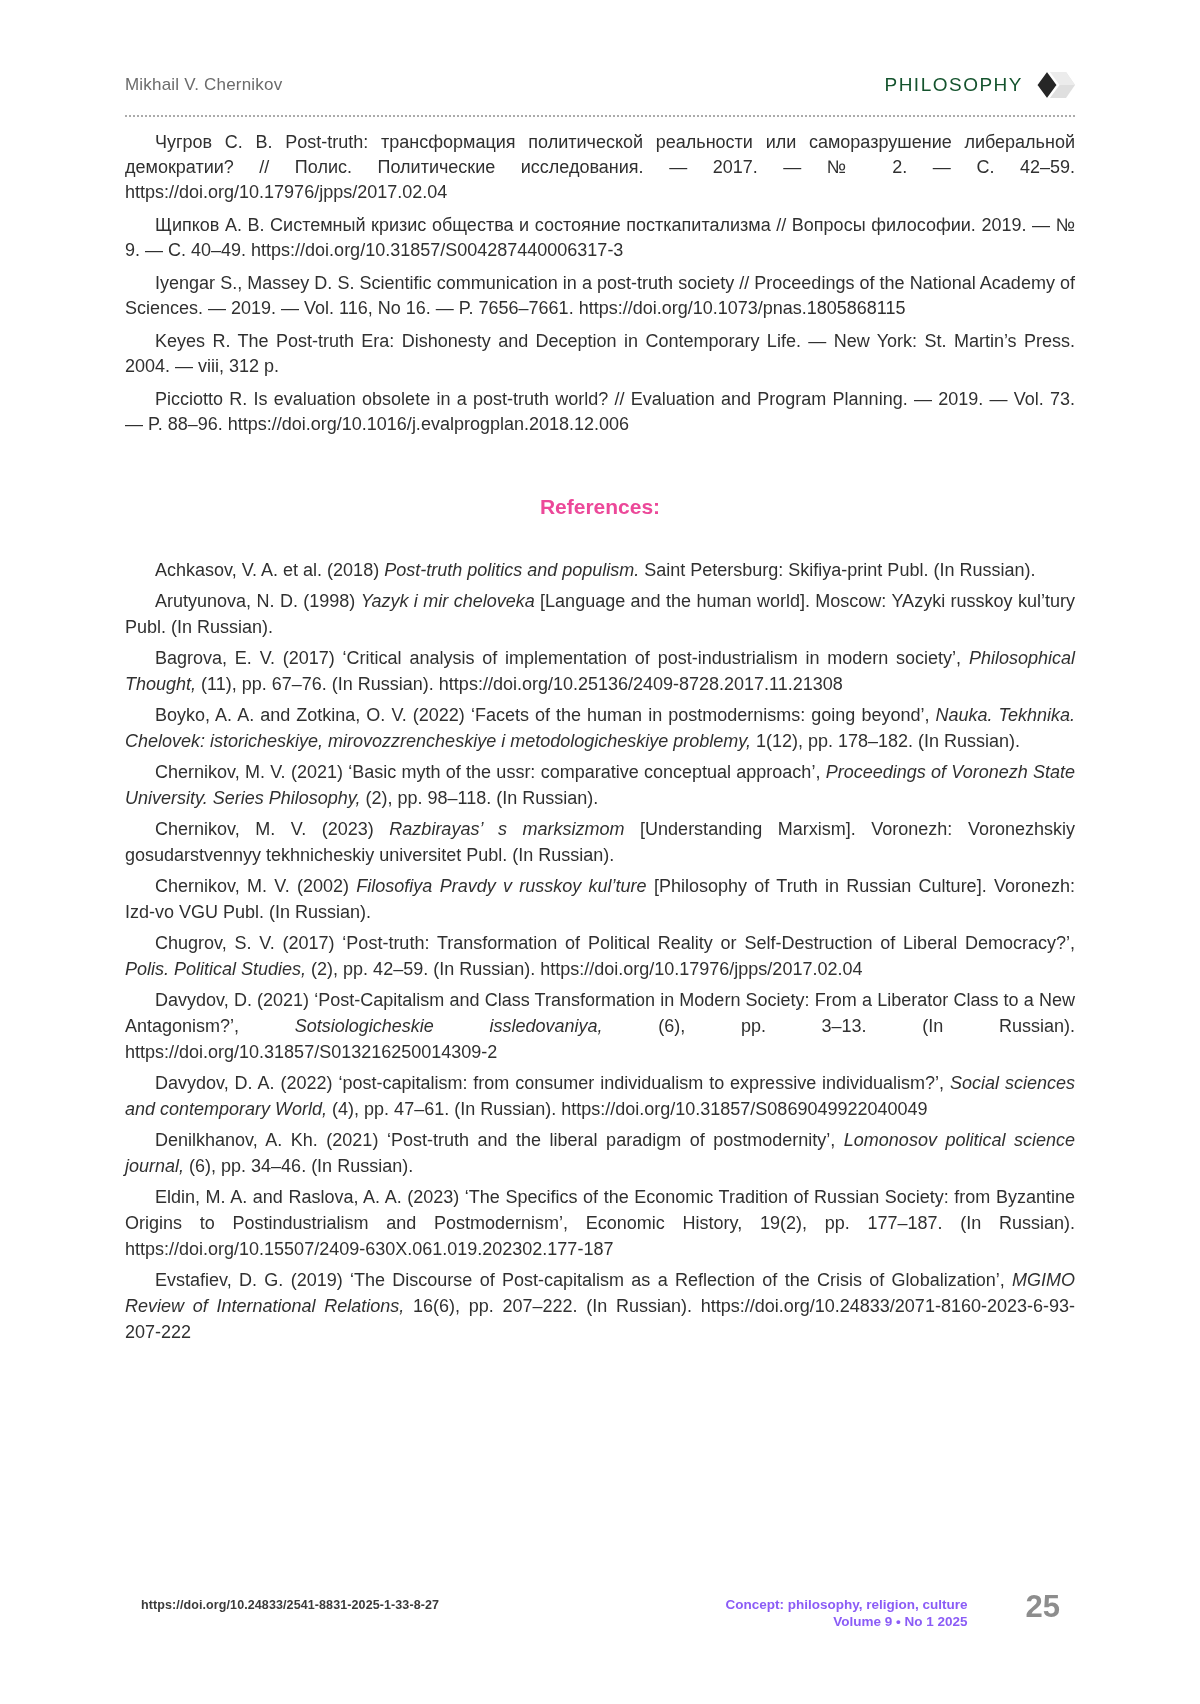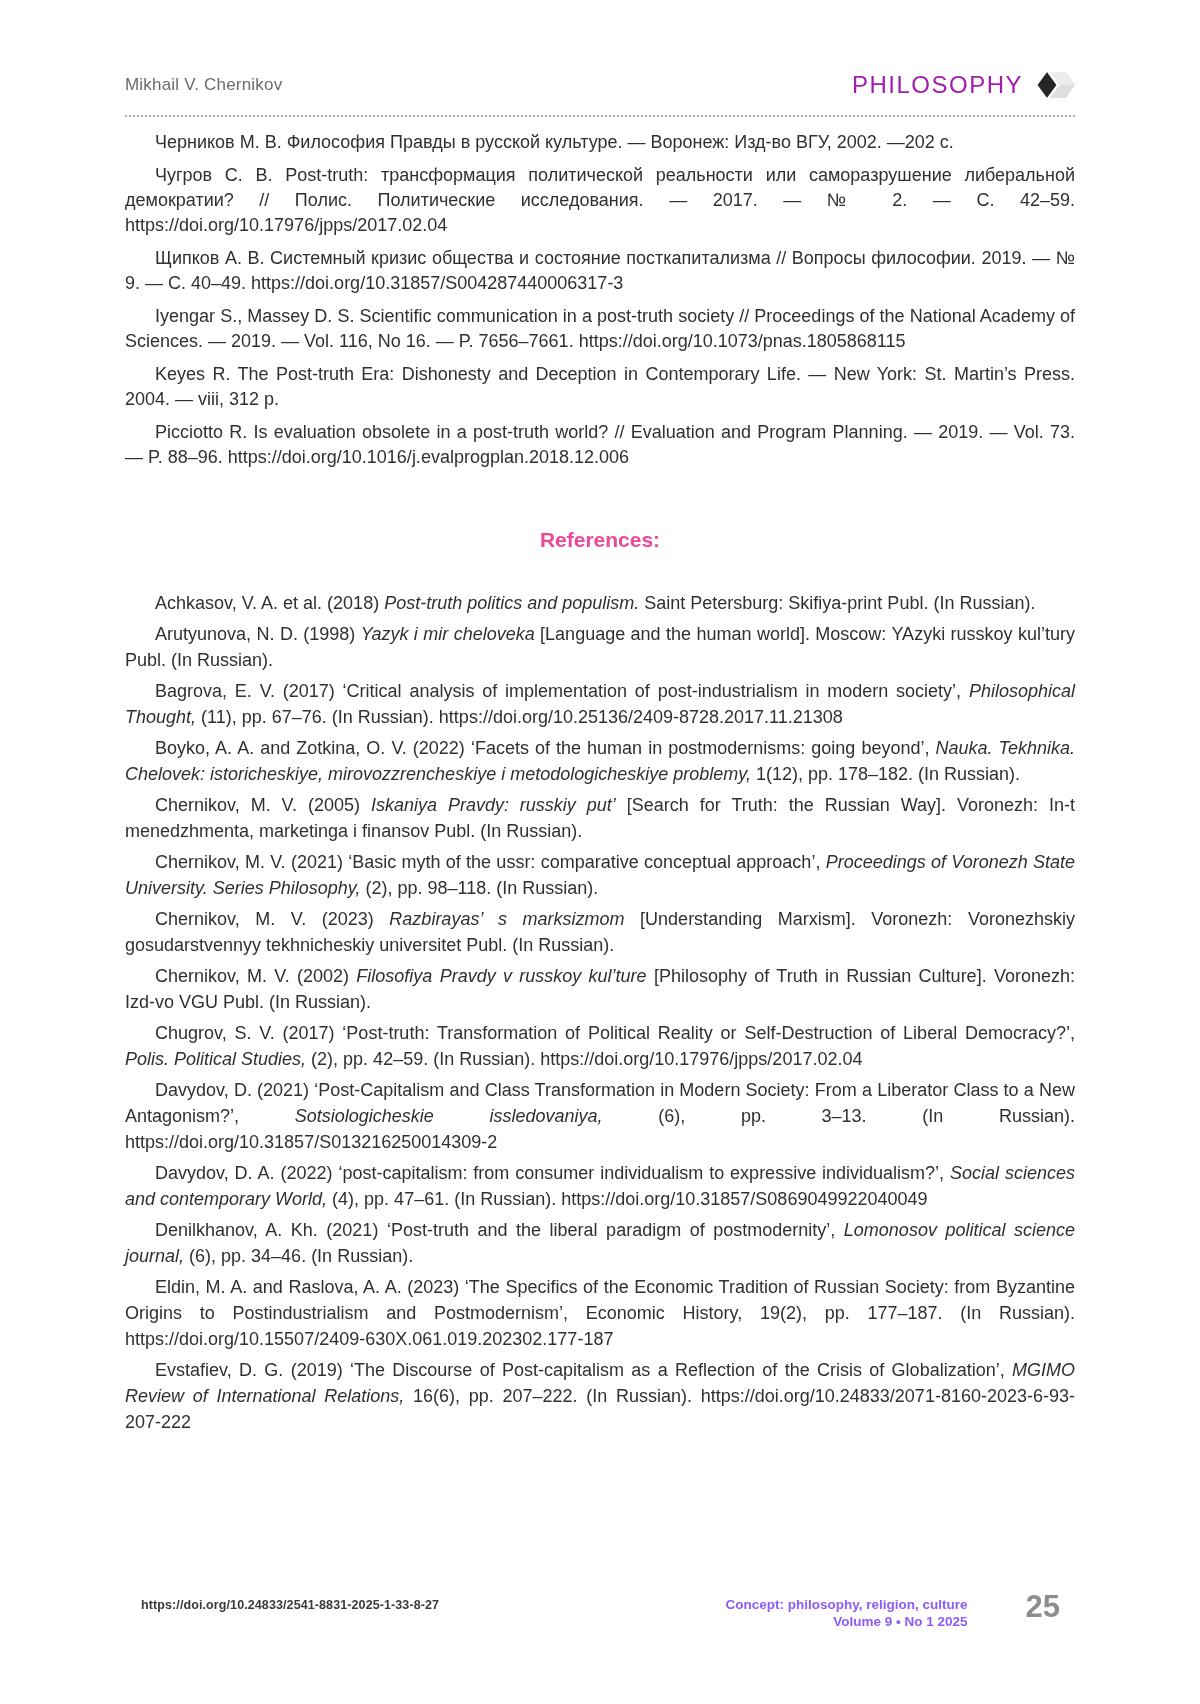--- a/index.html
+++ b/index.html
@@ -12,21 +12,21 @@
     overflow:hidden;
   }
   .content{margin:0 125px;}
   
   .hdr{
     display:flex;align-items:center;justify-content:space-between;
     padding-top:66px;
   }
   .hdr-author{font-size:17px;color:#6b6b6b;letter-spacing:.2px;}
   .hdr-right{display:flex;align-items:center;gap:10px;}
-  .hdr-section{font-size:24px;color:#a21caf;letter-spacing:1.5px;}
+  .hdr-section{font-size:19px;color:#14532d;letter-spacing:1.5px;}
   .logo-icon{display:inline-block;line-height:0;}
   .hdr-rule{border-bottom:2px dotted #ababab;margin-top:11px;}
   
   .refs{margin-top:13px;font-size:18px;line-height:25px;text-align:justify;}
   .refs p.ref{margin:0 0 8px 0;text-indent:30px;}
   .refs-en{line-height:26px;}
   .refs-en p.ref{margin:0 0 5px 0;}
   .it{font-style:italic;}
   .refs-heading{
     margin:58px 0 38px 0;
@@ -60,36 +60,34 @@
             <polygon points="17,6 33,6 42,19 25,19" fill="#ececec"></polygon>
             <polygon points="3,19 14,4 25,19 14,34" fill="#262626" stroke="#ffffff" stroke-width="2.5"></polygon>
           </svg>
         </span>
       </span>
     </div>
 
     <div class="hdr-rule"></div>
 
     <div class="refs">
-        <p class="ref"><span>Черников М. В. Философия Правды в русской культуре. — Воронеж: Изд-во ВГУ, 2002. —202 с.</span></p>
         <p class="ref"><span>Чугров С. В. Post-truth: трансформация политической реальности или саморазрушение либеральной демократии? // Полис. Политические исследования. — 2017. — № 2. — С. 42–59. https://doi.org/10.17976/jpps/2017.02.04</span></p>
         <p class="ref"><span>Щипков А. В. Системный кризис общества и состояние посткапитализма // Вопросы философии. 2019. — № 9. — С. 40–49. https://doi.org/10.31857/S004287440006317-3</span></p>
         <p class="ref"><span>Iyengar S., Massey D. S. Scientific communication in a post-truth society // Proceedings of the National Academy of Sciences. — 2019. — Vol. 116, No 16. — P. 7656–7661. https://doi.org/10.1073/pnas.1805868115</span></p>
         <p class="ref"><span>Keyes R. The Post-truth Era: Dishonesty and Deception in Contemporary Life. — New York: St. Martin’s Press. 2004. — viii, 312 p.</span></p>
         <p class="ref"><span>Picciotto R. Is evaluation obsolete in a post-truth world? // Evaluation and Program Planning. — 2019. — Vol. 73. — P. 88–96. https://doi.org/10.1016/j.evalprogplan.2018.12.006</span></p>
       </div>
 
     <div class="refs-heading">References:</div>
 
     <div class="refs refs-en">
         <p class="ref"><span>Achkasov, V. A. et al. (2018) </span><span class="it">Post-truth politics and populism.</span><span> Saint Petersburg: Skifiya-print Publ. (In Russian).</span></p>
         <p class="ref"><span>Arutyunova, N. D. (1998) </span><span class="it">Yazyk i mir cheloveka</span><span> [Language and the human world]. Moscow: YAzyki russkoy kul’tury Publ. (In Russian).</span></p>
         <p class="ref"><span>Bagrova, E. V. (2017) ‘Critical analysis of implementation of post-industrialism in modern society’, </span><span class="it">Philosophical Thought,</span><span> (11), pp. 67–76. (In Russian). https://doi.org/10.25136/2409-8728.2017.11.21308</span></p>
         <p class="ref"><span>Boyko, A. A. and Zotkina, O. V. (2022) ‘Facets of the human in postmodernisms: going beyond’, </span><span class="it">Nauka. Tekhnika. Chelovek: istoricheskiye, mirovozzrencheskiye i metodologicheskiye problemy,</span><span> 1(12), pp. 178–182. (In Russian).</span></p>
-        <p class="ref"><span>Chernikov, M. V. (2005) </span><span class="it">Iskaniya Pravdy: russkiy put’</span><span> [Search for Truth: the Russian Way]. Voronezh: In-t menedzhmenta, marketinga i finansov Publ. (In Russian).</span></p>
         <p class="ref"><span>Chernikov, M. V. (2021) ‘Basic myth of the ussr: comparative conceptual approach’, </span><span class="it">Proceedings of Voronezh State University. Series Philosophy,</span><span> (2), pp. 98–118. (In Russian).</span></p>
         <p class="ref"><span>Chernikov, M. V. (2023) </span><span class="it">Razbirayas’ s marksizmom</span><span> [Understanding Marxism]. Voronezh: Voronezhskiy gosudarstvennyy tekhnicheskiy universitet Publ. (In Russian).</span></p>
         <p class="ref"><span>Chernikov, M. V. (2002) </span><span class="it">Filosofiya Pravdy v russkoy kul’ture</span><span> [Philosophy of Truth in Russian Culture]. Voronezh: Izd-vo VGU Publ. (In Russian).</span></p>
         <p class="ref"><span>Chugrov, S. V. (2017) ‘Post-truth: Transformation of Political Reality or Self-Destruction of Liberal Democracy?’, </span><span class="it">Polis. Political Studies,</span><span> (2), pp. 42–59. (In Russian). https://doi.org/10.17976/jpps/2017.02.04</span></p>
         <p class="ref"><span>Davydov, D. (2021) ‘Post-Capitalism and Class Transformation in Modern Society: From a Liberator Class to a New Antagonism?’, </span><span class="it">Sotsiologicheskie issledovaniya,</span><span> (6), pp. 3–13. (In Russian). https://doi.org/10.31857/S013216250014309-2</span></p>
         <p class="ref"><span>Davydov, D. A. (2022) ‘post-capitalism: from consumer individualism to expressive individualism?’, </span><span class="it">Social sciences and contemporary World,</span><span> (4), pp. 47–61. (In Russian). https://doi.org/10.31857/S0869049922040049</span></p>
         <p class="ref"><span>Denilkhanov, A. Kh. (2021) ‘Post-truth and the liberal paradigm of postmodernity’, </span><span class="it">Lomonosov political science journal,</span><span> (6), pp. 34–46. (In Russian).</span></p>
         <p class="ref"><span>Eldin, M. A. and Raslova, A. A. (2023) ‘The Specifics of the Economic Tradition of Russian Society: from Byzantine Origins to Postindustrialism and Postmodernism’, Economic History, 19(2), pp. 177–187. (In Russian). https://doi.org/10.15507/2409-630X.061.019.202302.177-187</span></p>
         <p class="ref"><span>Evstafiev, D. G. (2019) ‘The Discourse of Post-capitalism as a Reflection of the Crisis of Globalization’, </span><span class="it">MGIMO Review of International Relations,</span><span> 16(6), pp. 207–222. (In Russian). https://doi.org/10.24833/2071-8160-2023-6-93-207-222</span></p>
       </div>

